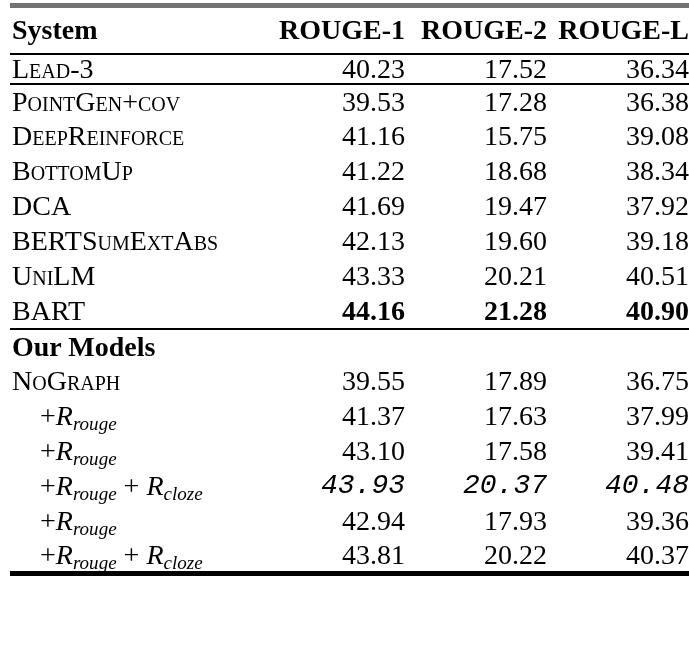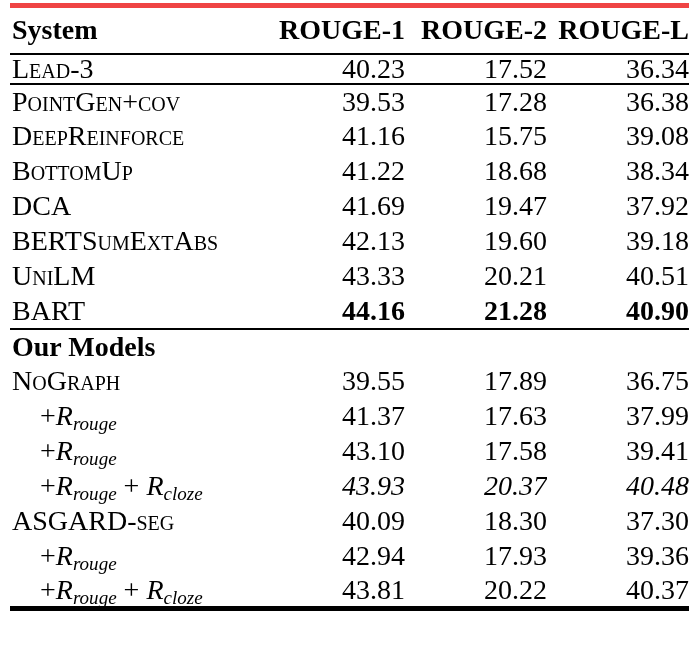--- a/index.html
+++ b/index.html
@@ -15,21 +15,21 @@
     color: #000000;
   }
   .paper-table-wrap {
     padding-top: 3px;
   }
   table.results {
     border-collapse: collapse;
     table-layout: fixed;
     width: 679px;
     margin-left: 10px;
-    border-top: 5px solid #ef4444;
+    border-top: 5px solid #737373;
     border-bottom: 5px solid #000;
     font-size: 28px;
     line-height: 1;
     color: #000;
   }
   col.c-system { width: 253px; }
   col.c-num    { width: 142px; }
   td, th {
     padding: 0;
     vertical-align: middle;
@@ -52,21 +52,21 @@
   td.num {
     text-align: right;
   }
   tr.header-row { height: 48px; border-bottom: 2px solid #000; }
   tr.lead-row   { height: 28px; border-bottom: 2px solid #000; }
   tr.data-row   { height: 35px; }
   tr.rule-below { border-bottom: 2px solid #000; }
   .sc { font-variant: small-caps; }
   .section-label { font-weight: bold; margin-top: 16px; }
   tr.bold-vals td.num { font-weight: bold; }
-  tr.italic-vals td.num { font-style: italic; }
+  tr.italic-vals td.num { font-style: italic; font-family: Liberation Mono, monospace; }
   td.name.math {
     font-style: italic;
     padding-left: 30px;
   }
   td.name.math .up { font-style: normal; }
   td.name.math sub {
     font-size: 0.68em;
     line-height: 0;
     vertical-align: -0.25em;
     margin-top: 47px;
@@ -161,26 +161,20 @@
         <td class="num">17.58</td>
         <td class="num">39.41</td>
       </tr>
       <tr class="data-row italic-vals">
         <td class="name math"><span class="up">+</span>R<sub>rouge</sub> <span class="up">+</span> R<sub>cloze</sub></td>
         <td class="num">43.93</td>
         <td class="num">20.37</td>
         <td class="num">40.48</td>
       </tr>
       <tr class="data-row">
-        <td class="name sc">ASGARD-seg</td>
-        <td class="num">40.09</td>
-        <td class="num">18.30</td>
-        <td class="num">37.30</td>
-      </tr>
-      <tr class="data-row">
         <td class="name math"><span class="up">+</span>R<sub>rouge</sub></td>
         <td class="num">42.94</td>
         <td class="num">17.93</td>
         <td class="num">39.36</td>
       </tr>
       <tr class="data-row">
         <td class="name math"><span class="up">+</span>R<sub>rouge</sub> <span class="up">+</span> R<sub>cloze</sub></td>
         <td class="num">43.81</td>
         <td class="num">20.22</td>
         <td class="num">40.37</td>

